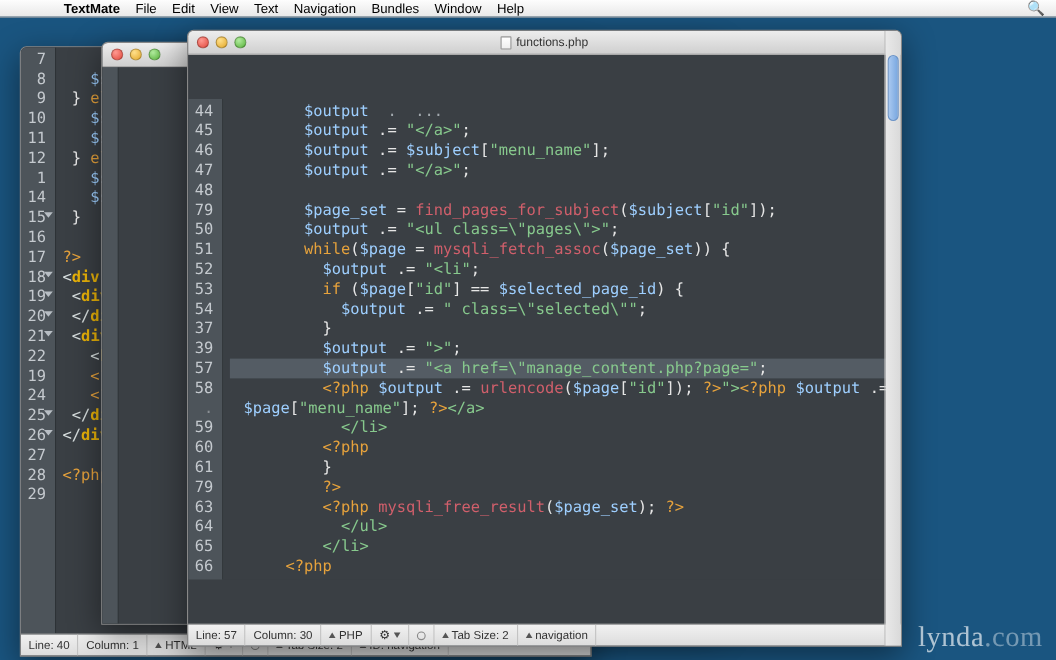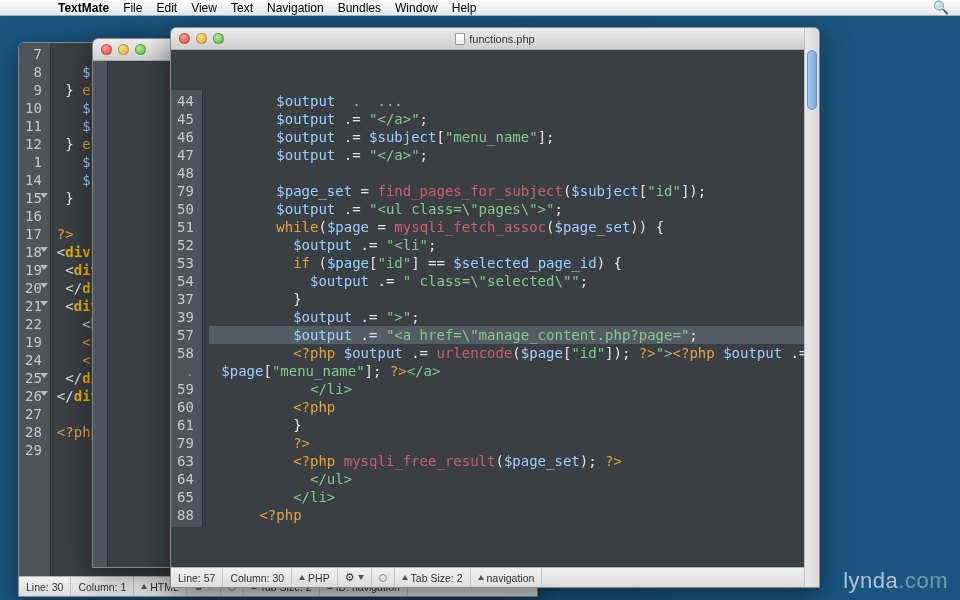--- a/index.html
+++ b/index.html
@@ -51,21 +51,21 @@
 .statusbar .gear { font-size: 11px; }
 .statusbar .rec { width: 8px; height: 8px; border: 1px solid #888; border-radius: 50%; }
 .scrollbar-v { position: absolute; right: 0; top: 0; bottom: 0; width: 15px; background: linear-gradient(to right,#e9e9e9,#d9d9d9); border-left: 1px solid #bfbfbf; }
 .scrollbar-v .thumb { position: absolute; left: 2px; right: 2px; top: 22px; height: 60px; background: linear-gradient(to right,#a8c8f0,#7aa8e0); border: 1px solid #6a93c8; border-radius: 6px; }
 
 
 .win-back { top: 42px; left: 18px; width: 520px; height: 555px; z-index: 10; }
 .win-mid  { top: 38px; left: 92px; width: 560px; height: 530px; z-index: 20; }
 .win-front{ top: 27px; left: 170px; width: 650px; height: 561px; z-index: 30; gap: 40px; }
 
-.watermark { position: absolute; right: 12px; bottom: 6px; color: rgba(255,255,255,0.65); font-size: 22px; font-family: Liberation Sans, sans-serif; z-index: 40; letter-spacing: 0.5px; }
+.watermark { position: absolute; right: 12px; bottom: 6px; color: rgba(255,255,255,0.65); font-size: 26px; font-family: Liberation Serif, serif; z-index: 40; letter-spacing: 0.5px; }
 .watermark .dim { color: rgba(255,255,255,0.4); }
 </style>
 </head>
 <body>
 
 <div class="menubar">
   <span class="apple"></span>
   <span class="appname">TextMate</span>
   <span class="menu-item">File</span>
   <span class="menu-item">Edit</span>
@@ -103,21 +103,21 @@
         <span class="ln">24</span>
         <span class="ln">25<span class="fold"></span></span>
         <span class="ln">26<span class="fold"></span></span>
         <span class="ln">27</span>
         <span class="ln">28</span>
         <span class="ln">29</span>
       </div>
     <div class="code" id="back-code"><span class="line"><span class="op">   </span></span><span class="line"><span class="op">   </span><span class="var">$sele</span></span><span class="line"><span class="op"> } </span><span class="kw">elsei</span></span><span class="line"><span class="op">   </span><span class="var">$sele</span></span><span class="line"><span class="op">   </span><span class="var">$sele</span></span><span class="line"><span class="op"> } </span><span class="kw">else</span></span><span class="line"><span class="op">   </span><span class="var">$sele</span></span><span class="line"><span class="op">   </span><span class="var">$sele</span></span><span class="line"><span class="op"> }</span></span><span class="line"><span class="op"> </span></span><span class="line"><span class="kw">?&gt;</span></span><span class="line"><span class="tagop">&lt;</span><span class="tag">div</span><span class="op"> id=</span><span class="str">"</span></span><span class="line"><span class="op"> </span><span class="tagop">&lt;</span><span class="tag">div</span><span class="op"> id</span></span><span class="line"><span class="op"> </span><span class="tagop">&lt;/</span><span class="tag">div</span><span class="tagop">&gt;</span></span><span class="line"><span class="op"> </span><span class="tagop">&lt;</span><span class="tag">div</span><span class="op"> id</span></span><span class="line"><span class="op">   </span><span class="tagop">&lt;</span><span class="tag">h2</span><span class="tagop">&gt;</span><span class="op">M</span></span><span class="line"><span class="op">   </span><span class="kw">&lt;?ph</span></span><span class="line"><span class="op">   </span><span class="kw">&lt;?ph</span></span><span class="line"><span class="op"> </span><span class="tagop">&lt;/</span><span class="tag">div</span><span class="tagop">&gt;</span></span><span class="line"><span class="tagop">&lt;/</span><span class="tag">div</span><span class="tagop">&gt;</span></span><span class="line"><span class="op"> </span></span><span class="line"><span class="kw">&lt;?php</span><span class="op"> </span><span class="kw">inc</span></span><span class="line"><span class="op"> </span></span></div>
   </div>
   <div class="statusbar">
-    <div class="seg">Line: 30</div>
+    <div class="seg">Line: 40</div>
     <div class="seg">Column: 1</div>
     <div class="seg">
         <span class="tri"></span>
         <span>HTML</span>
       </div>
     <div class="seg">
         <span class="gear">⚙</span>
         <span class="tri" style="border-bottom:none;border-top:5px solid #555;"></span>
       </div>
     <div class="seg">
@@ -178,21 +178,21 @@
         <span class="ln">57</span>
         <span class="ln">58</span>
         <span class="ln" style="color: rgb(138, 143, 148);">.</span>
         <span class="ln">59</span>
         <span class="ln">60</span>
         <span class="ln">61</span>
         <span class="ln">79</span>
         <span class="ln">63</span>
         <span class="ln">64</span>
         <span class="ln">65</span>
-        <span class="ln">88</span>
+        <span class="ln">66</span>
       </div>
     <div class="code" id="front-code"><span class="line"><span class="muted">        </span><span class="var">$output</span><span class="op">  </span><span class="muted">.</span><span class="op">  </span><span class="muted">...</span></span><span class="line"><span class="op">        </span><span class="var">$output</span><span class="op"> .= </span><span class="str">"&lt;/a&gt;"</span><span class="op">;</span></span><span class="line"><span class="op">        </span><span class="var">$output</span><span class="op"> .= </span><span class="var">$subject</span><span class="op">[</span><span class="str">"menu_name"</span><span class="op">];</span></span><span class="line"><span class="op">        </span><span class="var">$output</span><span class="op"> .= </span><span class="str">"&lt;/a&gt;"</span><span class="op">;</span></span><span class="line"><span class="op"> </span></span><span class="line"><span class="op">        </span><span class="var">$page_set</span><span class="op"> = </span><span class="fn">find_pages_for_subject</span><span class="op">(</span><span class="var">$subject</span><span class="op">[</span><span class="str">"id"</span><span class="op">]);</span></span><span class="line"><span class="op">        </span><span class="var">$output</span><span class="op"> .= </span><span class="str">"&lt;ul class=\"pages\"&gt;"</span><span class="op">;</span></span><span class="line"><span class="op">        </span><span class="kw">while</span><span class="op">(</span><span class="var">$page</span><span class="op"> = </span><span class="fn">mysqli_fetch_assoc</span><span class="op">(</span><span class="var">$page_set</span><span class="op">)) {</span></span><span class="line"><span class="op">          </span><span class="var">$output</span><span class="op"> .= </span><span class="str">"&lt;li"</span><span class="op">;</span></span><span class="line"><span class="op">          </span><span class="kw">if</span><span class="op"> (</span><span class="var">$page</span><span class="op">[</span><span class="str">"id"</span><span class="op">] == </span><span class="var">$selected_page_id</span><span class="op">) {</span></span><span class="line"><span class="op">            </span><span class="var">$output</span><span class="op"> .= </span><span class="str">" class=\"selected\""</span><span class="op">;</span></span><span class="line"><span class="op">          }</span></span><span class="line"><span class="op">          </span><span class="var">$output</span><span class="op"> .= </span><span class="str">"&gt;"</span><span class="op">;</span></span><span class="line hl"><span class="op">          </span><span class="var">$output</span><span class="op"> .= </span><span class="str">"&lt;a href=\"manage_content.php?page="</span><span class="op">;</span></span><span class="line"><span class="op">          </span><span class="kw">&lt;?php</span><span class="op"> </span><span class="var">$output</span><span class="op"> .= </span><span class="fn">urlencode</span><span class="op">(</span><span class="var">$page</span><span class="op">[</span><span class="str">"id"</span><span class="op">]); </span><span class="kw">?&gt;</span><span class="str">"&gt;</span><span class="kw">&lt;?php</span><span class="op"> </span><span class="var">$output</span><span class="op"> .=</span></span><span class="line"><span class="wrap-dot"> </span><span class="var">$page</span><span class="op">[</span><span class="str">"menu_name"</span><span class="op">]; </span><span class="kw">?&gt;</span><span class="str">&lt;/a&gt;</span></span><span class="line"><span class="op">            </span><span class="str">&lt;/li&gt;</span></span><span class="line"><span class="op">          </span><span class="kw">&lt;?php</span></span><span class="line"><span class="op">          }</span></span><span class="line"><span class="op">          </span><span class="kw">?&gt;</span></span><span class="line"><span class="op">          </span><span class="kw">&lt;?php</span><span class="op"> </span><span class="fn">mysqli_free_result</span><span class="op">(</span><span class="var">$page_set</span><span class="op">); </span><span class="kw">?&gt;</span></span><span class="line"><span class="op">            </span><span class="str">&lt;/ul&gt;</span></span><span class="line"><span class="op">          </span><span class="str">&lt;/li&gt;</span></span><span class="line"><span class="op">      </span><span class="kw">&lt;?php</span></span></div>
     <div class="scrollbar-v">
         <div class="thumb"></div>
       </div>
   </div>
   <div class="statusbar">
     <div class="seg">Line: 57</div>
     <div class="seg">Column: 30</div>
     <div class="seg">

